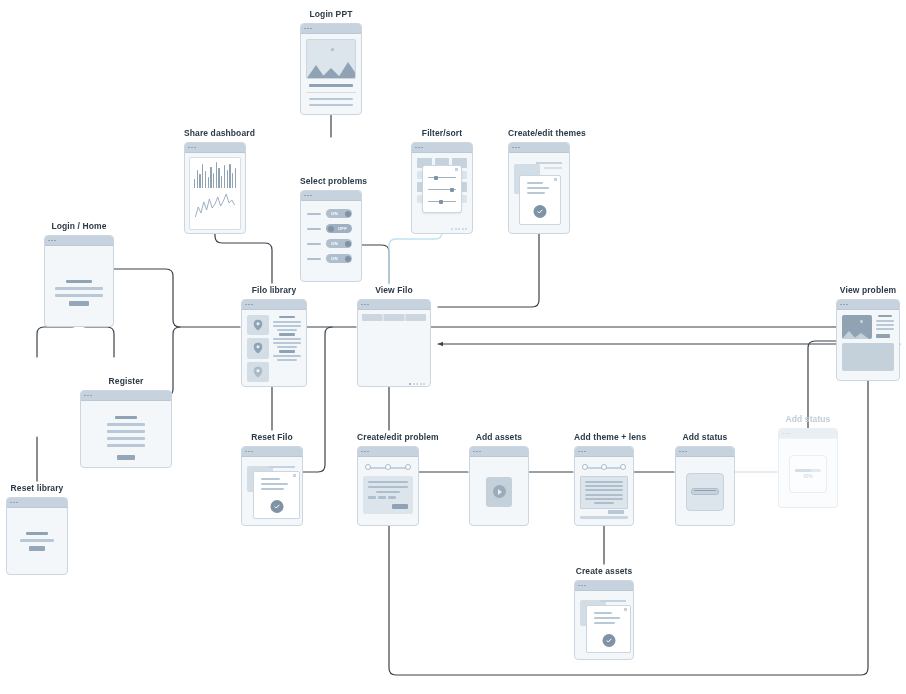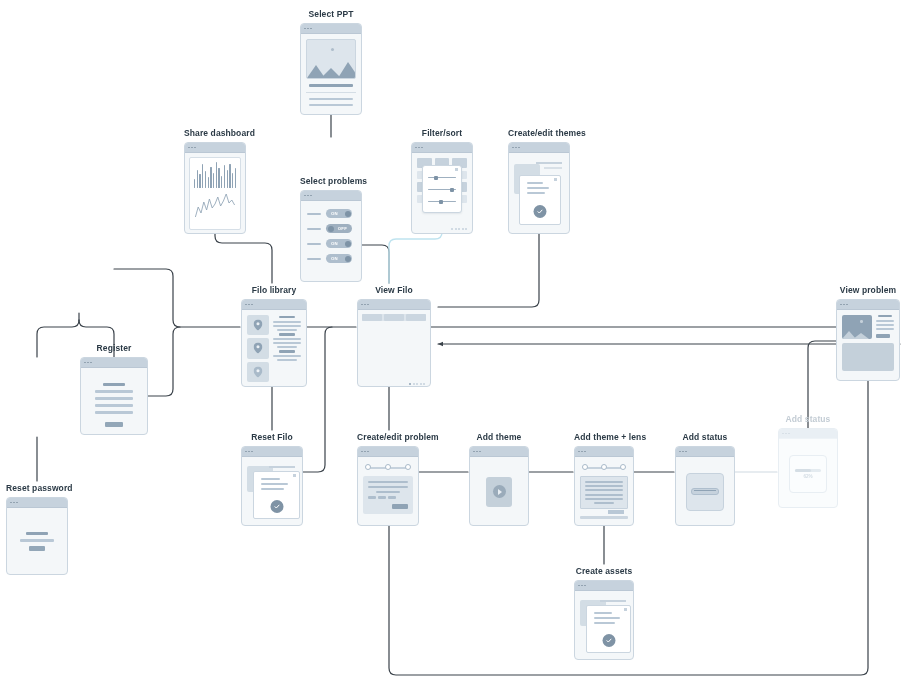--- a/index.html
+++ b/index.html
@@ -254,21 +254,21 @@
 
       <path d="M808,432 L808,348 Q808,341 815,341 L861,341 L861,367"></path>
 
       <path d="M604,512 L604,564"></path>
 
       <path d="M868,367 L868,668 Q868,675 861,675 L396,675 Q389,675 389,668 L389,520" marker-end="url(#arrow)"></path>
     </g>
   </svg>
 
   <div class="node" style="left:300px;top:9px;width:62px;">
-    <div class="node-label">Select PPT</div>
+    <div class="node-label">Login PPT</div>
     <div class="frame" style="height:92px;">
       <div class="titlebar">
         <span class="dot"></span>
         <span class="dot"></span>
         <span class="dot"></span>
       </div>
       <div class="body">
         <div class="ppt-pic">
           <span class="sun"></span>
           <svg width="52" height="20" viewBox="0 0 52 20" style="position:absolute;bottom:0;left:0;">
@@ -447,23 +447,41 @@
           <span class="check" style="bottom:6px;">
             <svg width="7" height="7" viewBox="0 0 12 12">
                 <path d="M2.5,6.3 L4.8,8.6 L9.5,3.6" fill="none" stroke="#fff" stroke-width="1.7" stroke-linecap="round" stroke-linejoin="round"></path>
               </svg>
           </span>
         </div>
       </div>
     </div>
   </div>
 
-
-
-  <div class="node" style="left:80px;top:343px;width:68px;">
+  <div class="node" style="left:44px;top:221px;width:70px;">
+    <div class="node-label">Login / Home</div>
+    <div class="frame" style="height:92px;">
+      <div class="titlebar">
+        <span class="dot"></span>
+        <span class="dot"></span>
+        <span class="dot"></span>
+      </div>
+      <div class="body">
+        <div class="login-inner">
+          <span class="bar dark"></span>
+          <span class="bar w-long"></span>
+          <span class="bar w-long"></span>
+          <span class="btn"></span>
+        </div>
+      </div>
+    </div>
+  </div>
+
+
+  <div class="node" style="left:80px;top:376px;width:92px;">
     <div class="node-label">Register</div>
     <div class="frame" style="height:78px;">
       <div class="titlebar">
         <span class="dot"></span>
         <span class="dot"></span>
         <span class="dot"></span>
       </div>
       <div class="body">
         <div class="reg-inner">
           <span class="bar dark short"></span>
@@ -471,21 +489,21 @@
           <span class="bar"></span>
           <span class="bar"></span>
           <span class="bar"></span>
           <span class="btn"></span>
         </div>
       </div>
     </div>
   </div>
 
   <div class="node" style="left:6px;top:483px;width:62px;">
-    <div class="node-label">Reset password</div>
+    <div class="node-label">Reset library</div>
     <div class="frame" style="height:78px;">
       <div class="titlebar">
         <span class="dot"></span>
         <span class="dot"></span>
         <span class="dot"></span>
       </div>
       <div class="body">
         <div class="fp-inner">
           <span class="bar dark"></span>
           <span class="bar w-long"></span>
@@ -683,21 +701,21 @@
             <i></i>
             <i></i>
           </span>
           <span class="prob-btn"></span>
         </div>
       </div>
     </div>
   </div>
 
   <div class="node" style="left:469px;top:432px;width:60px;">
-    <div class="node-label">Add theme</div>
+    <div class="node-label">Add assets</div>
     <div class="frame" style="height:80px;">
       <div class="titlebar">
         <span class="dot"></span>
         <span class="dot"></span>
         <span class="dot"></span>
       </div>
       <div class="body">
         <div class="assets-inner">
           <div class="asset-box">
             <span class="play"></span>

